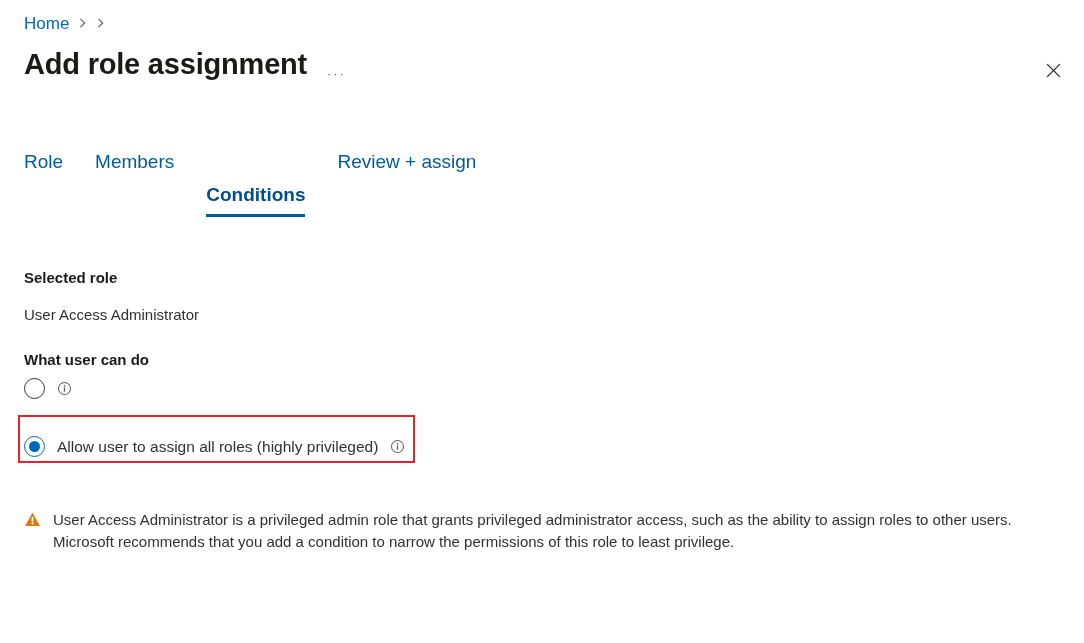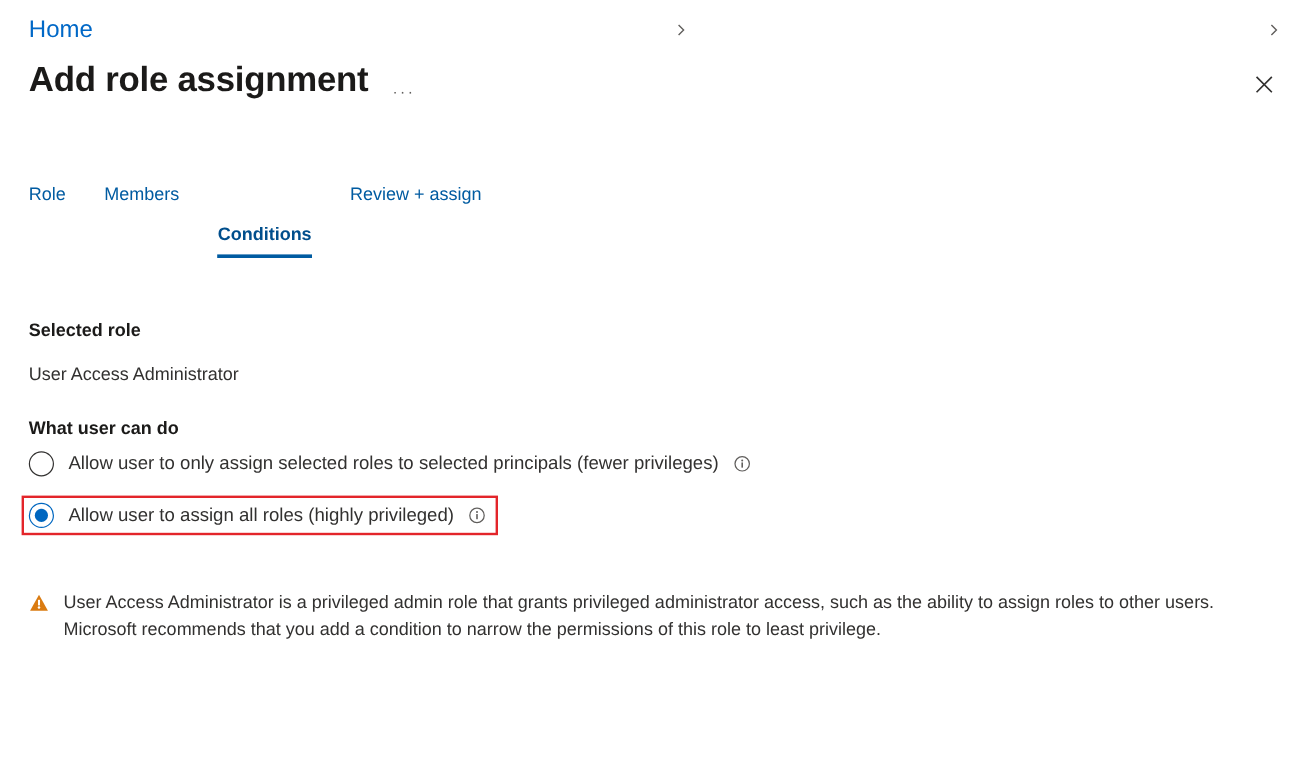--- a/index.html
+++ b/index.html
@@ -10,22 +10,21 @@
     background: #fff;
     width: 1084px;
     height: 643px;
     padding: 14px 18px 18px 24px;
     position: relative;
   }
   .breadcrumb {
     display: flex;
     align-items: center;
     gap: 10px;
-    font-size: 20px;
-    justify-content: space-between;
+    font-size: 17px;
   }
   .breadcrumb a { color: #0068c7; text-decoration: none; cursor: pointer; }
   .breadcrumb .sep { color: #605e5c; font-size: 12px; }
   .title-row {
     display: flex;
     align-items: flex-end;
     margin-top: 14px;
   }
   h1 {
     font-size: 29px;
@@ -40,21 +39,21 @@
     right: 22px;
     cursor: pointer;
     color:#323130;
   }
   .close-btn svg { width:17px; height:17px; }
   .tabs {
     display: flex;
     gap: 32px;
     margin-top: 70px;
     border-bottom: none;
-    font-size: 15px;
+    font-size: 19px;
   }
   .tab {
     color: #005ba1;
     padding-bottom: 8px;
     cursor: pointer;
     border-bottom: 3px solid transparent;
   }
   .tab.active {
     color: #004e8c;
     font-weight: 600;
@@ -93,21 +92,21 @@
   }
   .radio.selected { border-color:#0067c0; }
   .radio.selected::after{
     content:""; width:11px; height:11px; border-radius:50%; background:#0067c0;
   }
   .info-icon {
     width:15px; height:15px; color:#605e5c; flex-shrink:0; cursor:pointer;
   }
   .option-highlight{
     border:2.5px solid #e3252a;
-    padding:4px 8px 4px 4px;
+    padding:19px 8px 4px 4px;
     margin-left:-6px;
     display:inline-flex;
     align-items:center;
     gap:12px;
   }
   .warning-row{
     display:flex; gap:12px; margin-top:40px; font-size:15px; color:#323130;
     max-width:1020px;
     line-height:1.45;
   }
@@ -151,21 +150,20 @@
 
 <div class="section-head">Selected role</div>
 <div class="role-value">User Access Administrator</div>
 
 <div class="what-head">What user can do</div>
 
 <div class="options">
 
   <div class="option">
     <span class="radio"></span>
-    <span>Allow user to only assign selected roles to selected principals (fewer privileges)</span>
     <span class="info-icon">
       <svg viewBox="0 0 16 16">
           <circle cx="8" cy="8" r="6.4" stroke="#605e5c" stroke-width="1.1" fill="none"></circle>
           <circle cx="8" cy="5" r="0.9" fill="#605e5c"></circle>
           <rect x="7.3" y="6.8" width="1.4" height="4.6" fill="#605e5c"></rect>
         </svg>
     </span>
   </div>
 
 

